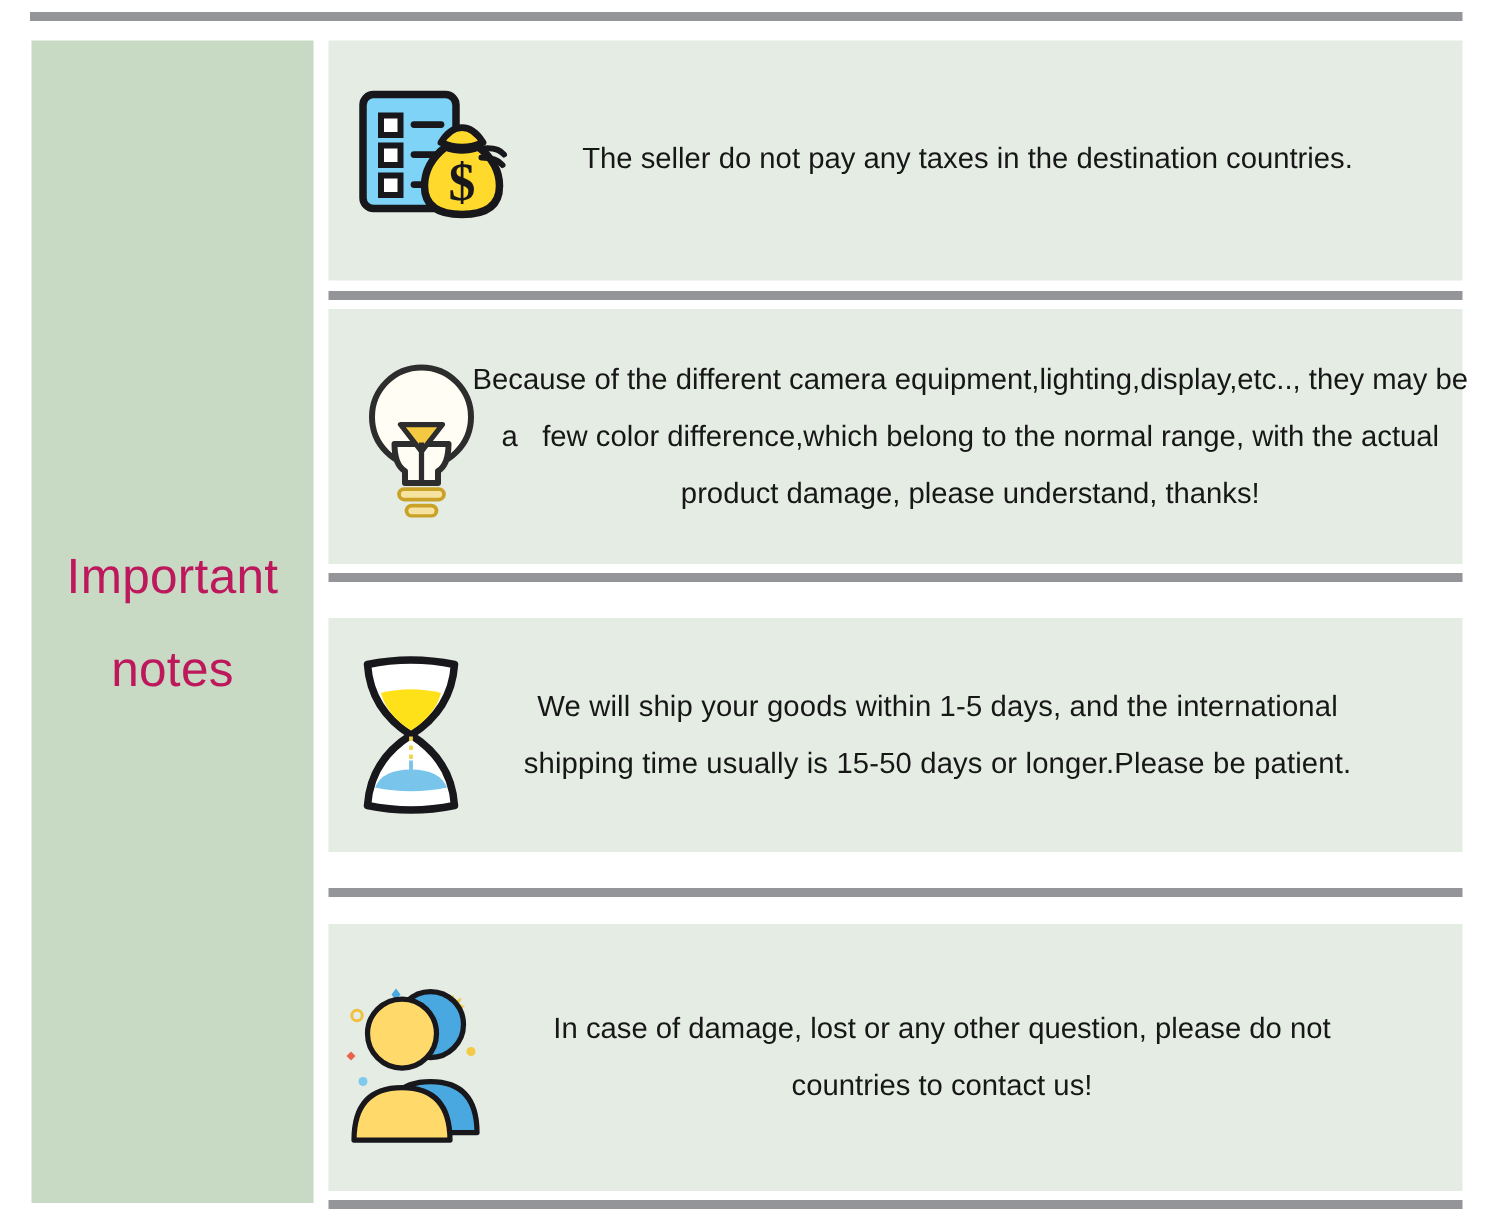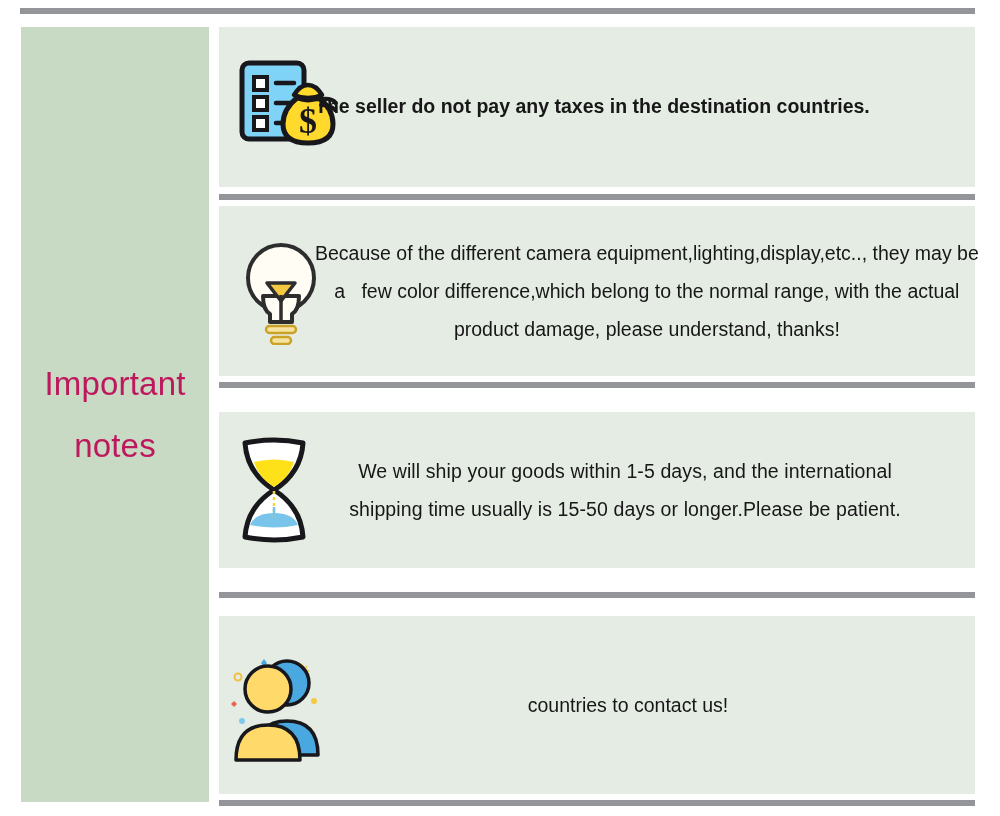--- a/index.html
+++ b/index.html
@@ -83,24 +83,23 @@
     flex: 1 1 auto;
     color: #171717;
     font-size: 19.5px;
     line-height: 1.96;
     text-align: center;
     padding-right: 26px;
   }
 
   .panel-1 .note-text {
     margin-left: -34px;
-    text-align: left;
+    text-align: center;
     line-height: 1.3;
     padding-right: 0;
-    font-weight: bold;
   }
   .panel-2 .note-text {
     margin-left: -12px;
     padding-right: 18px;
   }
   .panel-3 .note-text {
     margin-left: -4px;
     padding-right: 38px;
   }
   .panel-4 .note-text {
@@ -200,19 +199,20 @@
         <circle cx="78" cy="82" r="2.5" fill="#f4ca45"></circle>
 
         <circle cx="57" cy="36" r="22" fill="#4aa8e0" stroke="#17171c" stroke-width="3.5"></circle>
         <path d="M26 108 q0 -34 31 -34 q31 0 31 34 z" fill="#4aa8e0" stroke="#17171c" stroke-width="3.5" stroke-linejoin="round"></path>
 
         <circle cx="38" cy="42" r="23" fill="#ffd96a" stroke="#17171c" stroke-width="3.5"></circle>
         <path d="M6 113 q0 -35 32 -35 q32 0 32 35 z" fill="#ffd96a" stroke="#17171c" stroke-width="3.5" stroke-linejoin="round"></path>
       </svg>
     </div>
     <div class="note-text">
+      <span class="note-line">In case of damage, lost or any other question, please do not</span>
       <span class="note-line">countries to contact us!</span>
     </div>
   </div>
 
   <div class="rule rule-bottom"></div>
 
 </div>
 
 </body></html>

